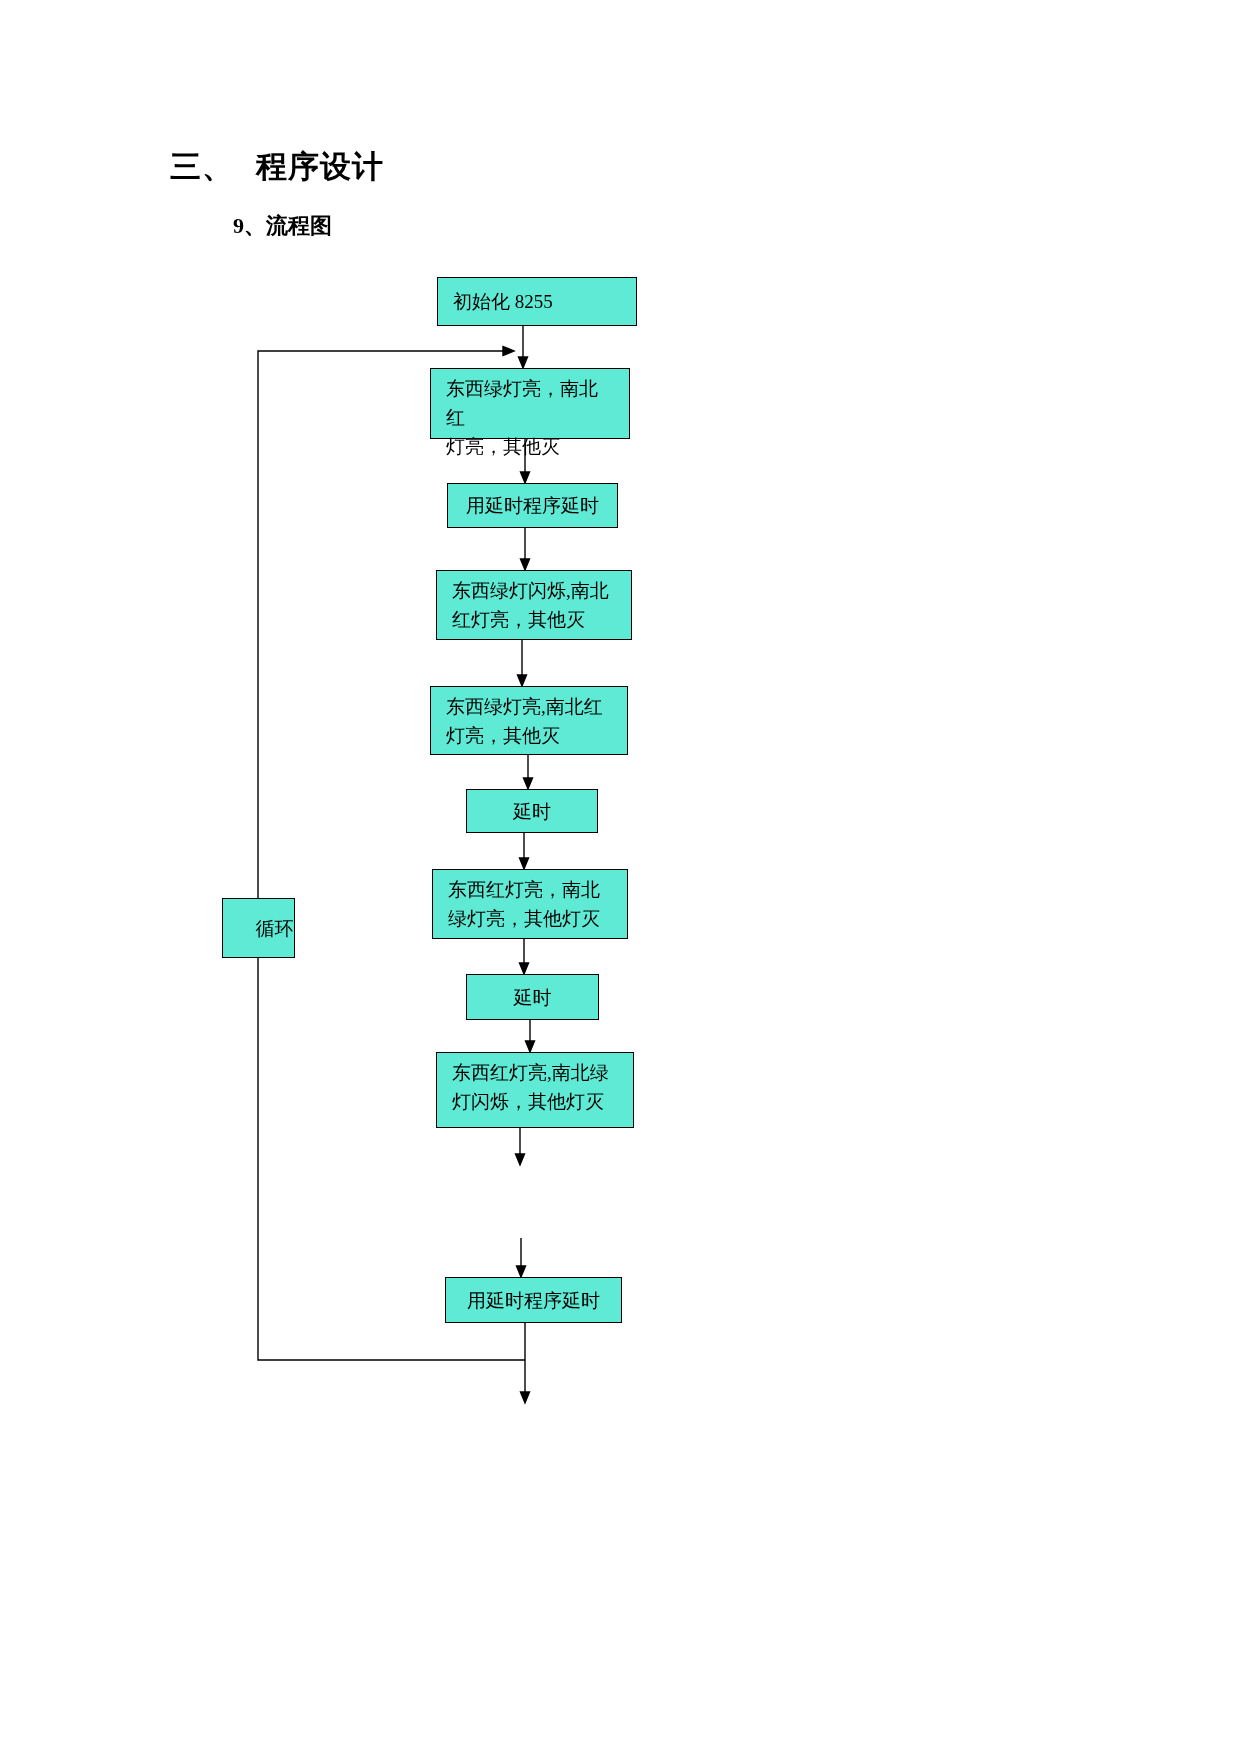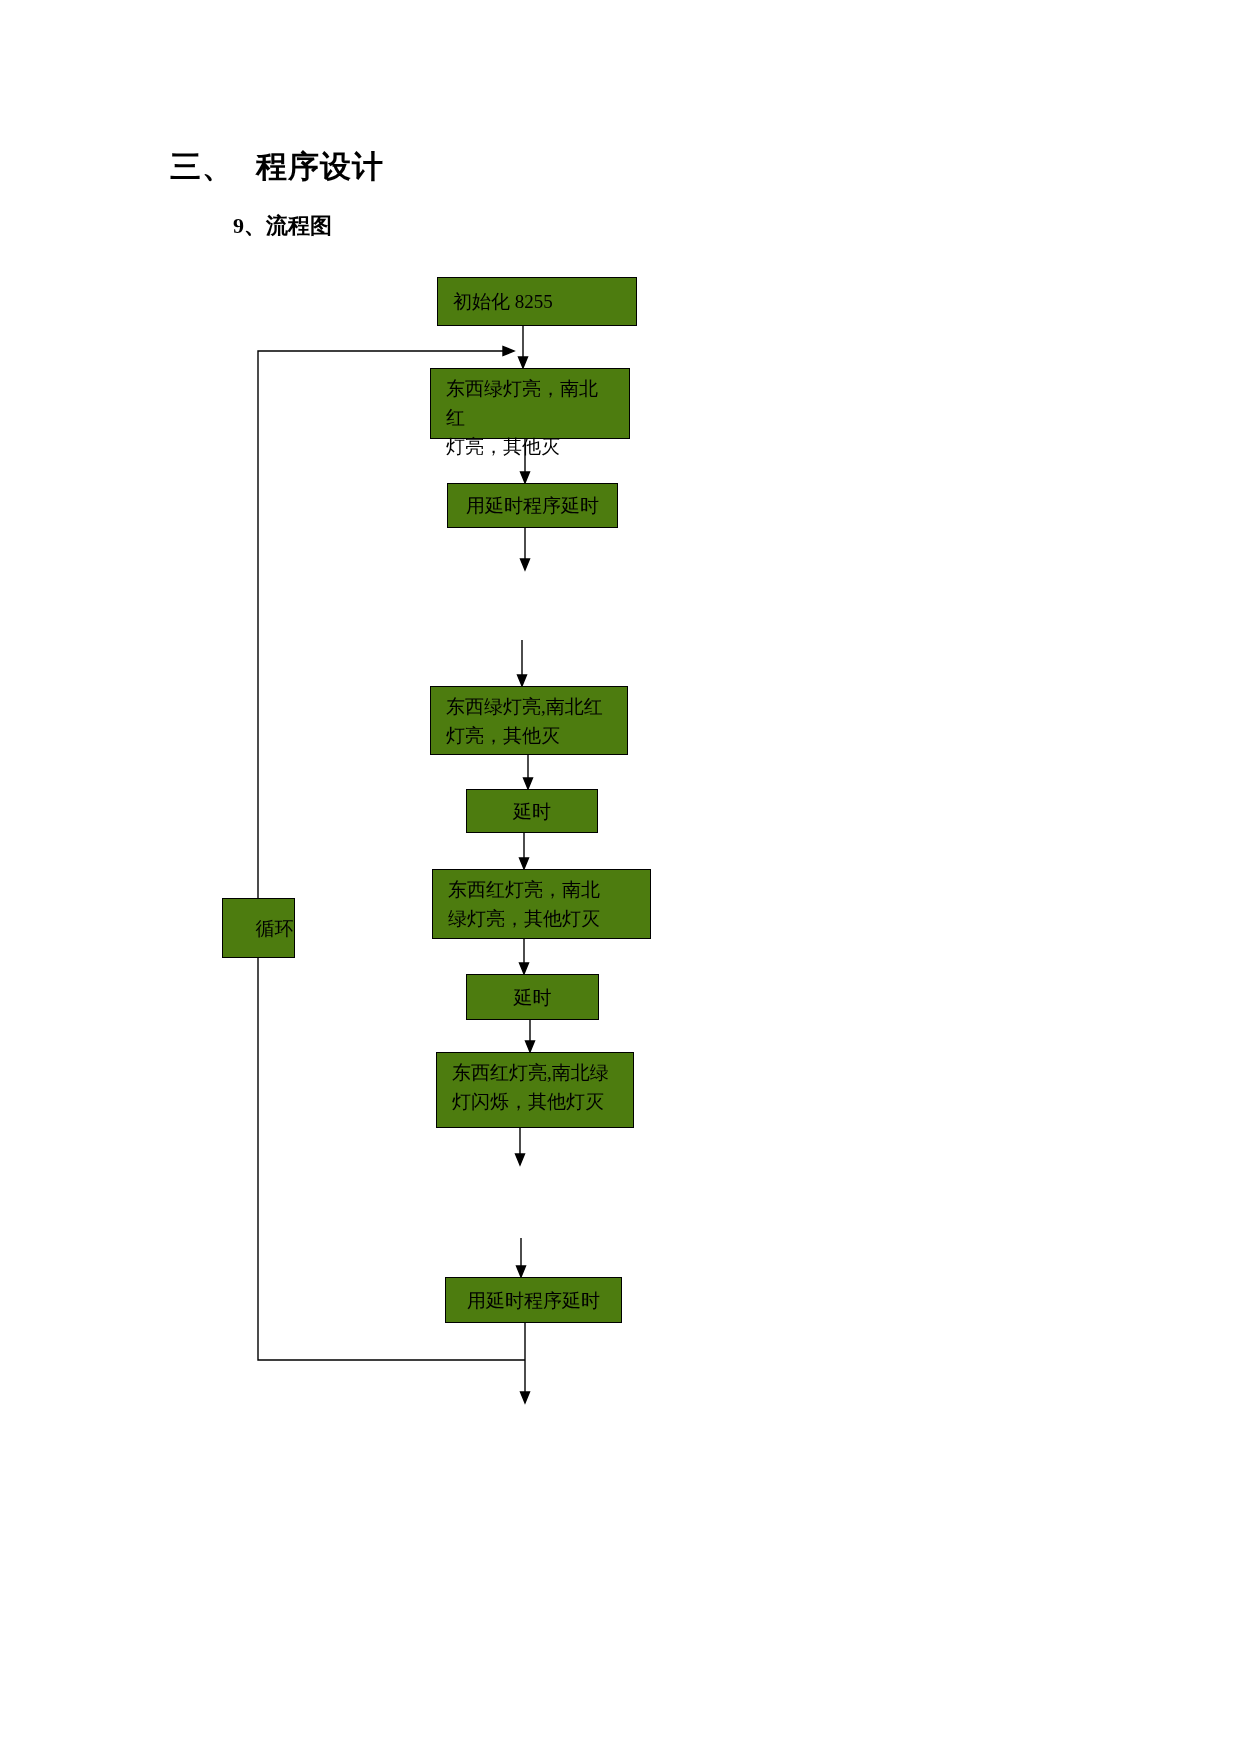--- a/index.html
+++ b/index.html
@@ -38,21 +38,21 @@
   }
   .connectors {
     position: absolute;
     left: 0;
     top: 0;
     pointer-events: none;
   }
   .node {
     position: absolute;
     box-sizing: border-box;
-    background: #4d7c0f;
+    background: #5eead4;
     border: 1px solid #000000;
     font-size: 19px;
     line-height: 29px;
     color: #000000;
   }
   .node.single {
     display: flex;
     align-items: center;
   }
   .node.left-pad {
@@ -139,31 +139,35 @@
 
   <div class="node multi" style="left:430px; top:368px; width:200px; height:71px;">
     <div>东西绿灯亮，南北红</div>
     <div>灯亮，其他灭</div>
   </div>
 
   <div class="node single center" style="left:447px; top:483px; width:171px; height:45px;">
     <span>用延时程序延时</span>
   </div>
 
+  <div class="node multi" style="left:436px; top:570px; width:196px; height:70px;">
+    <div>东西绿灯闪烁,南北</div>
+    <div>红灯亮，其他灭</div>
+  </div>
 
   <div class="node multi" style="left:430px; top:686px; width:198px; height:69px;">
     <div>东西绿灯亮,南北红</div>
     <div>灯亮，其他灭</div>
   </div>
 
   <div class="node single center" style="left:466px; top:789px; width:132px; height:44px;">
     <span>延时</span>
   </div>
 
-  <div class="node multi" style="left:432px; top:869px; width:219px; height:70px;">
+  <div class="node multi" style="left:432px; top:869px; width:196px; height:70px;">
     <div>东西红灯亮，南北</div>
     <div>绿灯亮，其他灯灭</div>
   </div>
 
   <div class="node single center" style="left:466px; top:974px; width:133px; height:46px;">
     <span>延时</span>
   </div>
 
   <div class="node multi" style="left:436px; top:1052px; width:198px; height:76px;">
     <div>东西红灯亮,南北绿</div>

